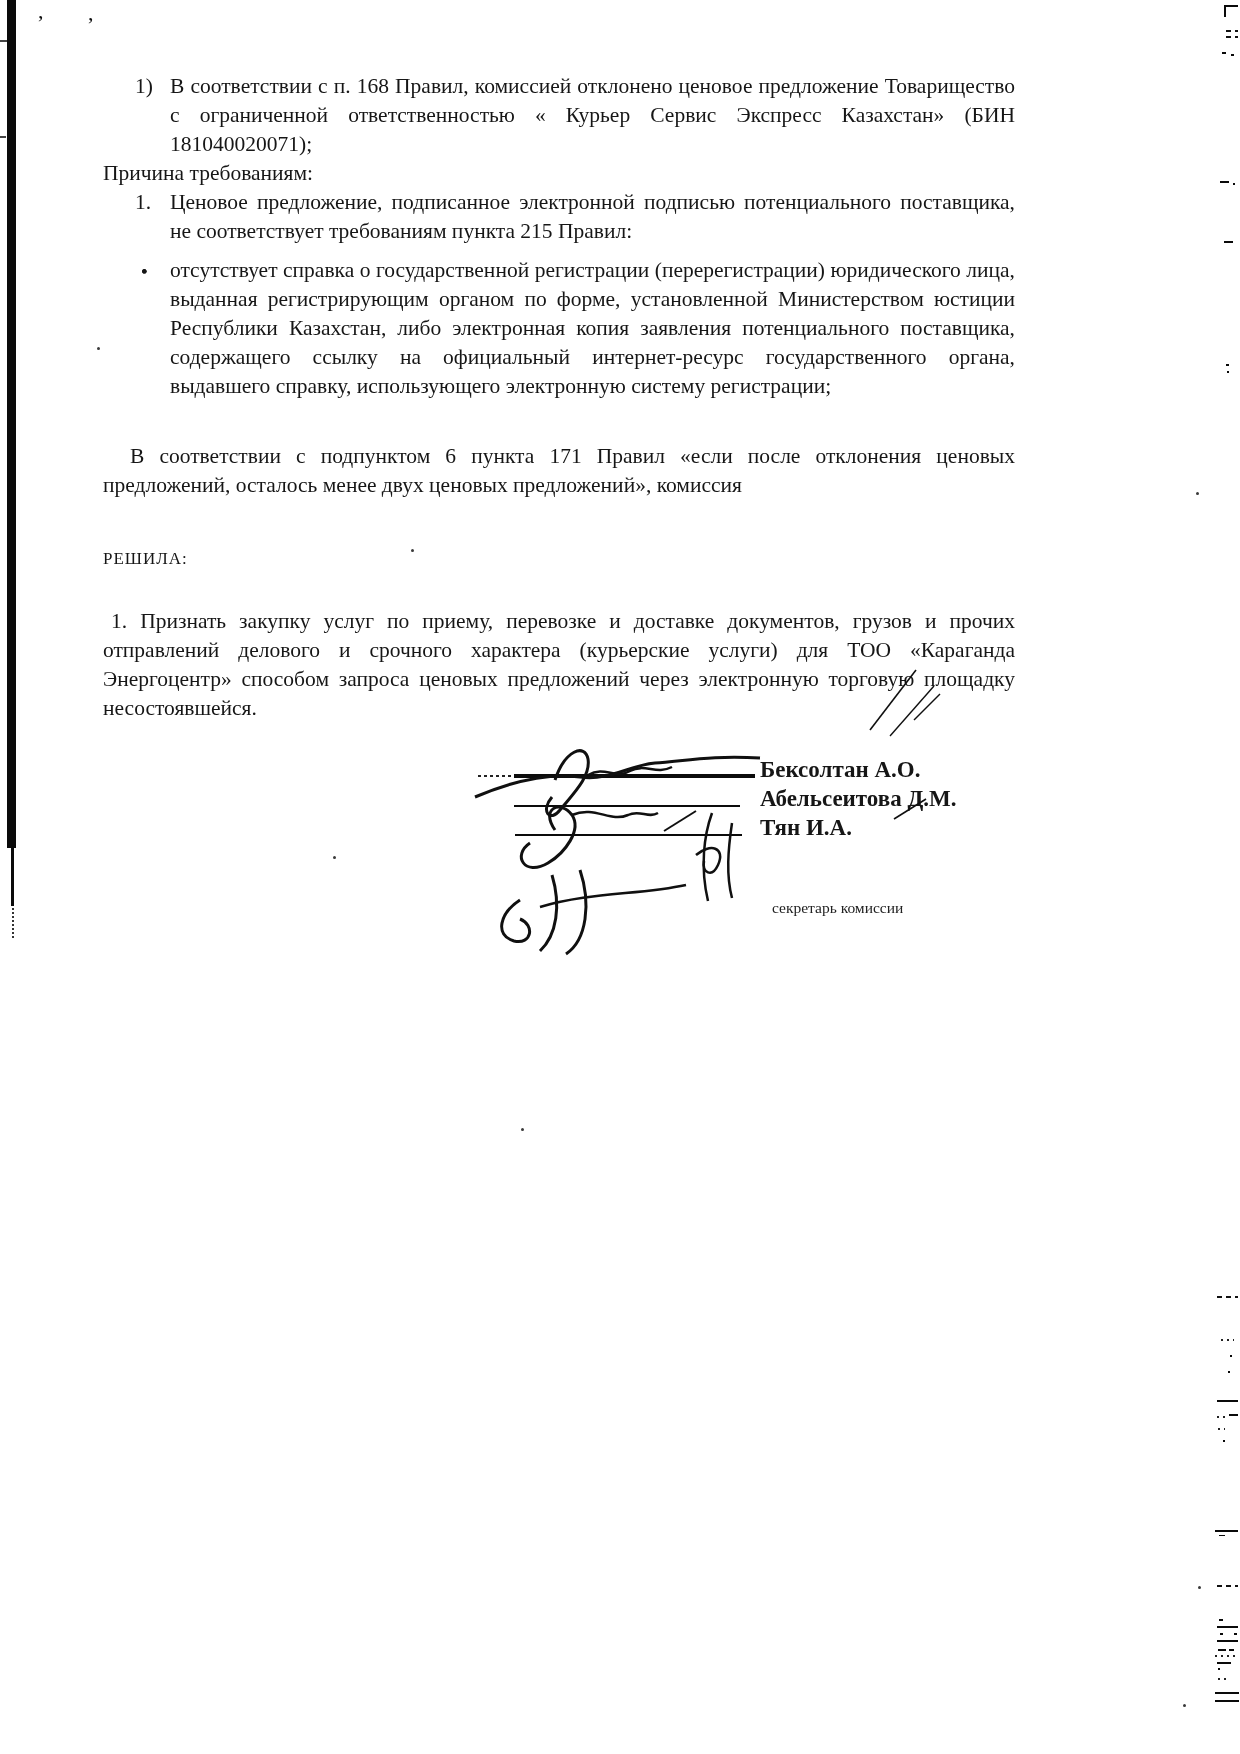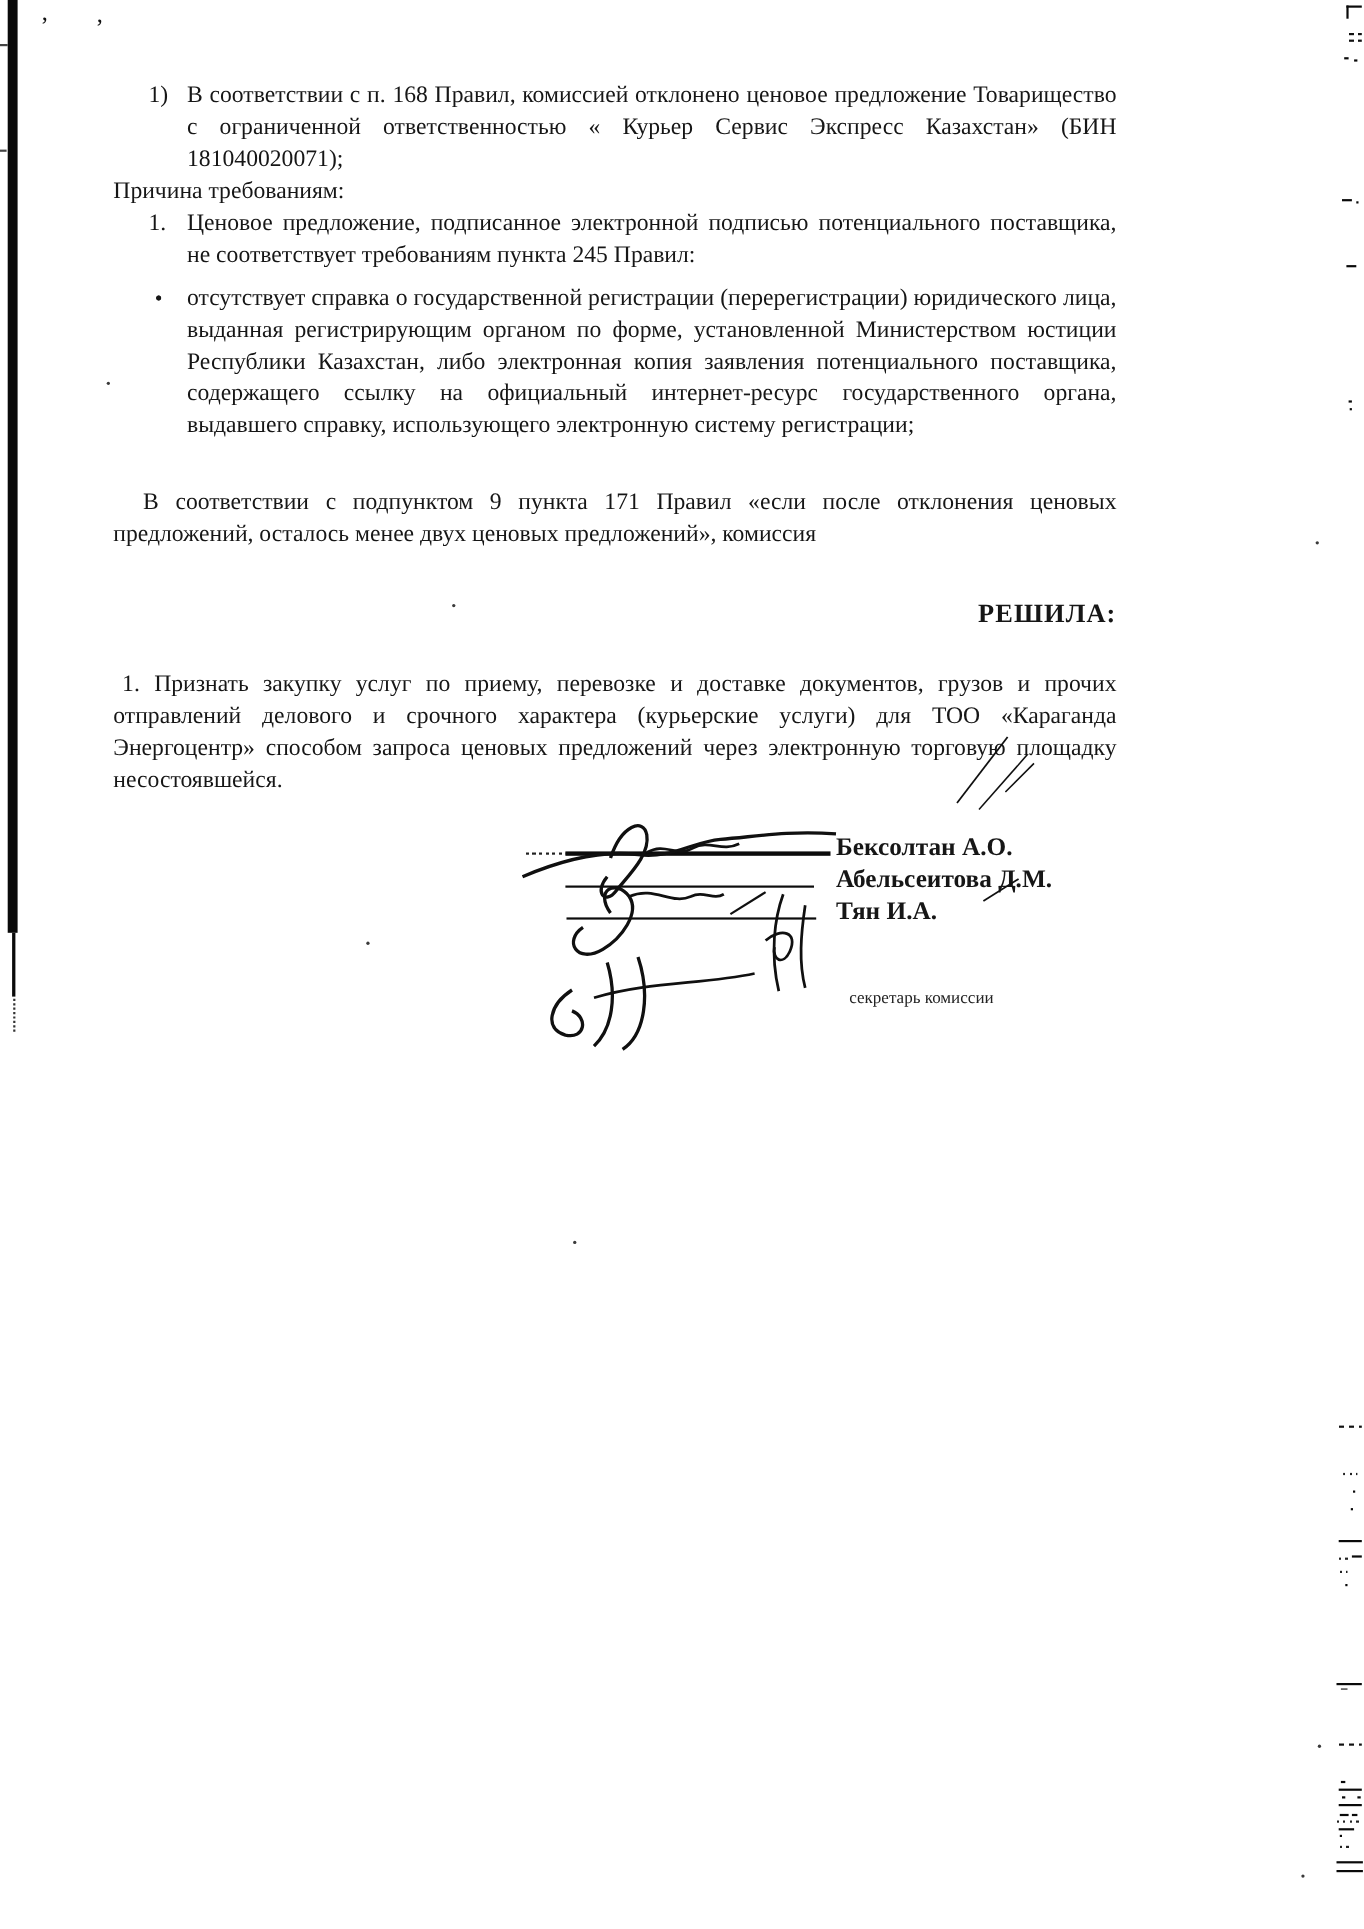--- a/index.html
+++ b/index.html
@@ -21,23 +21,23 @@
   .para{ text-align:justify; }
   .hang{ position:relative; padding-left:67px; }
   .hang .marker{ position:absolute; left:32px; top:0; }
   .bullet-dot{ position:absolute; left:38px; top:1px; font-size:19px; }
   .reason-label{ margin-top:0px; }
   .item{ margin-top:0px; }
   .bullets .hang{ margin-top:10px; }
   .basis{ margin-top:41px; text-indent:27px; }
   .decision-heading{
     margin-top:44px;
-    text-align:right;
-    font-weight:bold;
-    font-size:24px;
+    text-align:left;
+    font-weight:normal;
+    font-size:17px;
     letter-spacing:1px;
   }
   .decision{ margin-top:34px; text-indent:8px; }
 
   
   .sigblock{ position:absolute; left:478px; top:749px; width:620px; }
   .sigrow{ position:relative; height:29px; }
   .sigrow .line{ position:absolute; bottom:0; height:2px; background:#0c0c0c; }
   .sigrow.r1 .line{ left:36px; width:241px; height:4px; }
   .sigrow.r1 .lead{ position:absolute; bottom:1px; left:0; width:36px; height:2px;
@@ -77,34 +77,34 @@
 
     <div class="para hang">
       <span class="marker">1)</span>
       <span>В соответствии с п. 168  Правил, комиссией отклонено ценовое предложение Товарищество с ограниченной ответственностью « Курьер Сервис Экспресс Казахстан» (БИН 181040020071);</span>
     </div>
 
     <div class="reason-label">Причина требованиям:</div>
 
     <div class="para hang item">
       <span class="marker">1.</span>
-      <span>Ценовое предложение, подписанное электронной подписью потенциального поставщика, не соответствует требованиям пункта 245 Правил:</span>
+      <span>Ценовое предложение, подписанное электронной подписью потенциального поставщика, не соответствует требованиям пункта 215 Правил:</span>
     </div>
 
     <div class="bullets">
       <div class="para hang">
         <span class="bullet-dot">•</span>
       </div>
       <div class="para hang">
         <span class="bullet-dot">•</span>
         <span>отсутствует справка о государственной регистрации (перерегистрации) юридического лица, выданная регистрирующим органом по форме, установленной Министерством юстиции Республики Казахстан, либо электронная копия заявления потенциального поставщика, содержащего ссылку на официальный интернет-ресурс государственного органа, выдавшего справку, использующего электронную систему регистрации;</span>
       </div>
     </div>
 
-    <div class="para basis">В соответствии с подпунктом 9 пункта 171 Правил «если после отклонения ценовых предложений, осталось менее двух ценовых предложений», комиссия</div>
+    <div class="para basis">В соответствии с подпунктом 6 пункта 171 Правил «если после отклонения ценовых предложений, осталось менее двух ценовых предложений», комиссия</div>
 
     <div class="decision-heading">РЕШИЛА:</div>
 
     <div class="para decision">1. Признать закупку услуг по приему, перевозке и доставке документов, грузов и прочих отправлений делового и срочного характера (курьерские услуги) для ТОО «Караганда Энергоцентр» способом запроса ценовых предложений через электронную торговую площадку несостоявшейся.</div>
   </div>
 
   <div class="sigblock">
     <div class="sigrow r1">
       <span class="lead"></span>
       <span class="line"></span>

